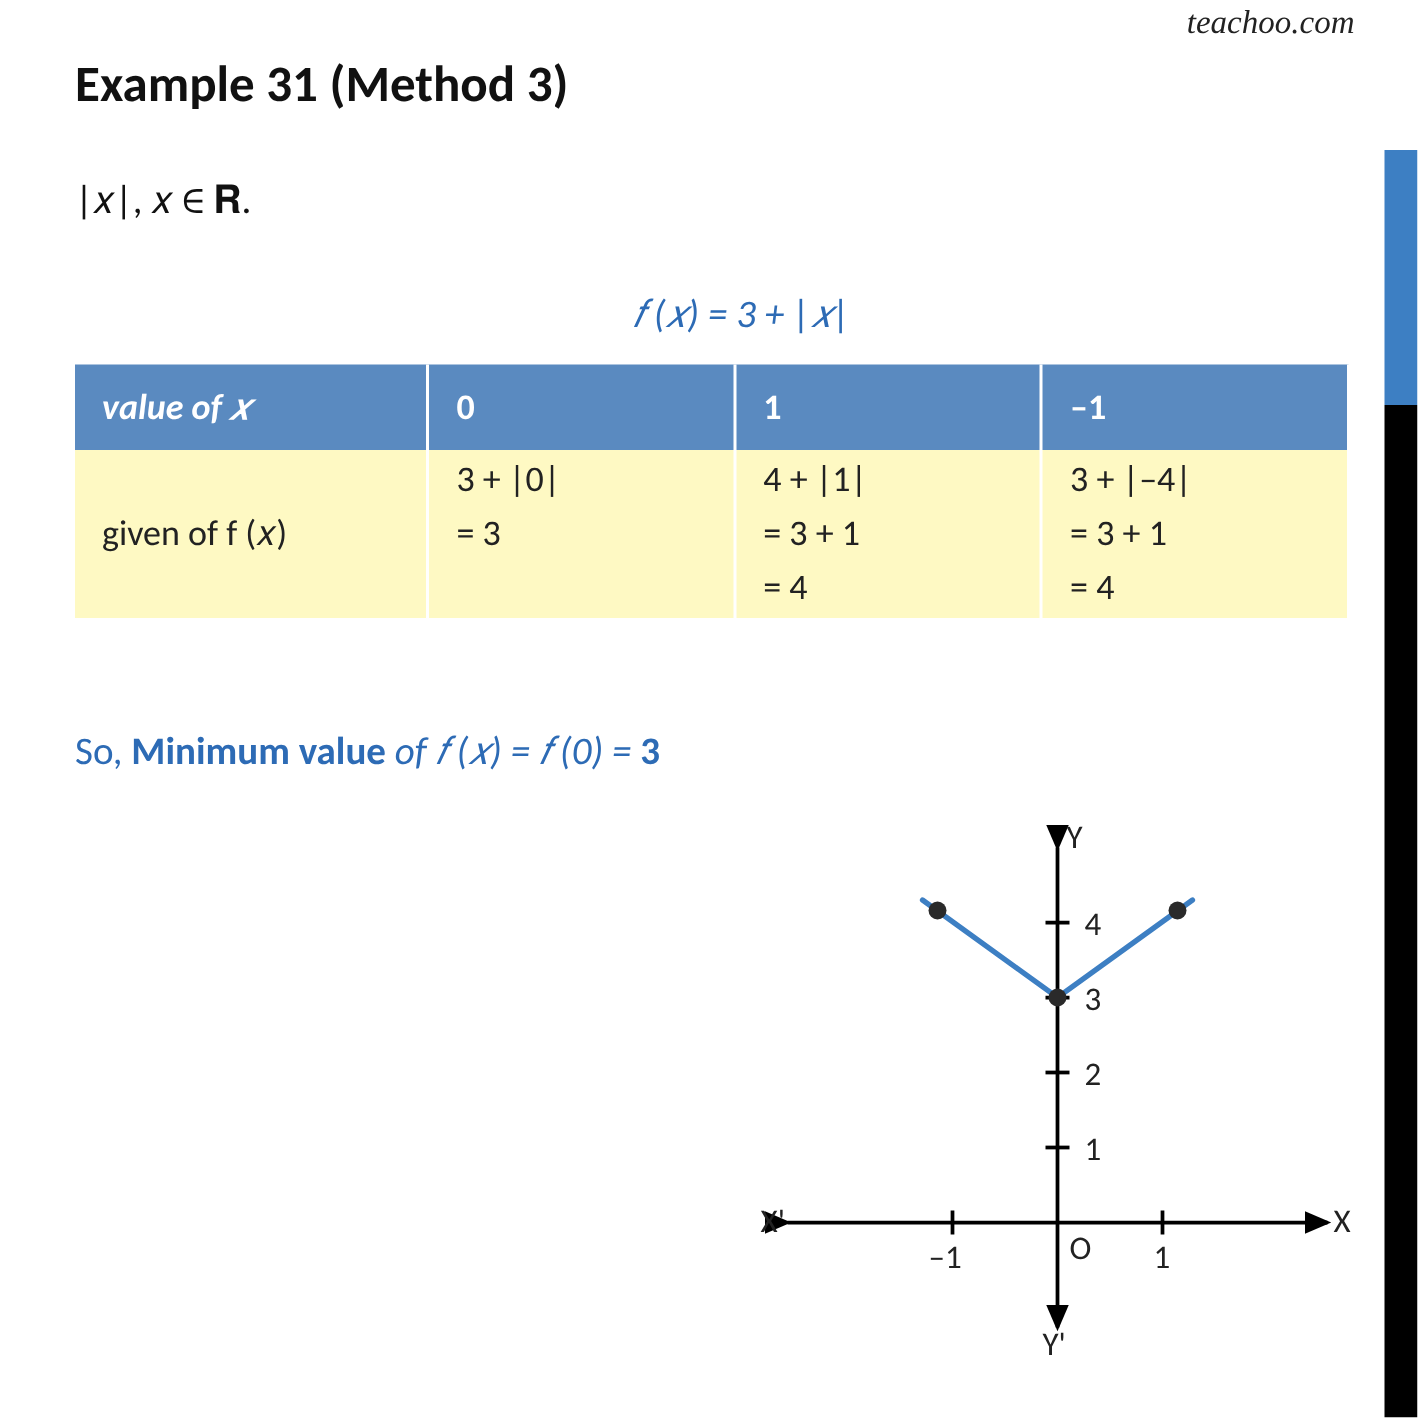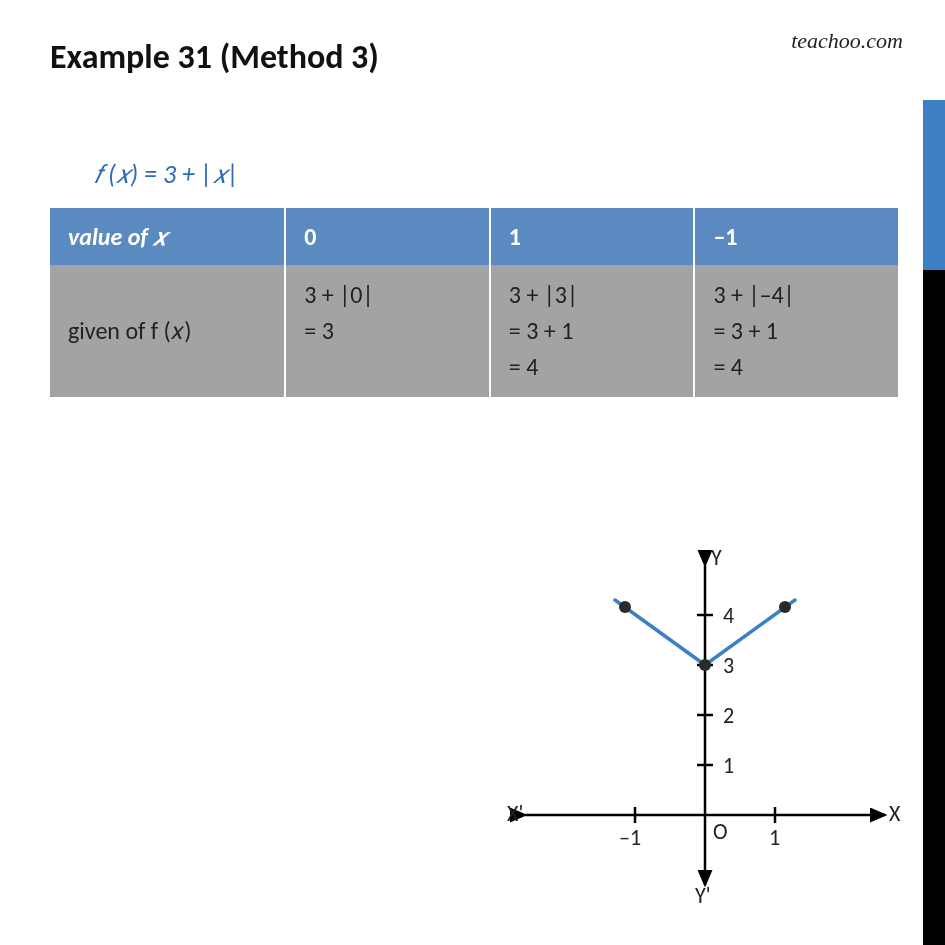--- a/index.html
+++ b/index.html
@@ -22,21 +22,21 @@
   .black-strip {
     position: absolute;
     right: 0;
     top: 270px;
     width: 22px;
     height: 675px;
     background: #000;
   }
   .watermark {
     position: absolute;
-    top: 28px;
+    top: 2px;
     right: 42px;
     font-family: 'Comic Sans MS', cursive;
     font-style: italic;
     font-size: 22px;
     color: #222;
   }
   .content {
     padding: 36px 50px 0 50px;
   }
   .title {
@@ -66,36 +66,36 @@
     color: #fff;
     font-weight: bold;
     font-size: 24px;
     padding: 14px 18px;
     text-align: left;
     border-right: 2px solid #fff;
   }
   table.val th:first-child { width: 230px; }
   table.val th:nth-child(2), table.val th:nth-child(3), table.val th:nth-child(4) { width: 200px; text-align: left; }
   table.val td {
-    background: #a3a3a3;
+    background: #fef9c3;
     font-size: 24px;
-    padding: 12px 18px;
+    padding: 2px 18px;
     vertical-align: top;
     border-right: 2px solid #fff;
     color: #222;
     line-height: 1.5;
   }
   table.val td:first-child { vertical-align: middle; }
   .conclusion {
     margin-top: 60px;
     color: #2d6bb5;
     font-size: 26px;
     line-height: 2.2;
   }
-  .italic { font-style: italic; }
+  .italic { font-style: italic; text-align: center; }
   .b { font-weight: bold; }
   .graph-wrap {
     position: absolute;
     right: 40px;
     bottom: 40px;
     width: 400px;
     height: 360px;
   }
   svg.graph { width: 100%; height: 100%; }
   .axis-line { stroke: #000; stroke-width: 2.5; fill: none; }
@@ -110,53 +110,57 @@
 <div class="blue-strip"></div>
 <div class="black-strip"></div>
 
 <div class="watermark">teachoo.com</div>
 
 <div class="content">
 
   <div class="title">Example 31 (Method 3)</div>
   <div class="question">
     <br>
+    <span>|𝑥|, 𝑥 ∈ 𝐑.</span>
   </div>
 
   <div class="equation italic">𝑓 (𝑥) =  3 + |𝑥|</div>
 
   <table class="val">
     <tbody>
         <tr>
       <th><span class="italic">value of 𝑥</span></th>
       <th>0</th>
       <th>1</th>
       <th>–1</th>
     </tr>
     <tr>
       <td>given of f (𝑥)</td>
       <td>
         <span>   3 + |0|</span><br>
         <span>= 3</span>
       </td>
       <td>
-        <span>   3 + |3|</span><br>
+        <span>   4 + |1|</span><br>
         <span>= 3 + 1</span><br>
         <span>= 4</span>
       </td>
       <td>
         <span>   3 + |–4|</span><br>
         <span>= 3 + 1</span><br>
         <span>= 4</span>
       </td>
     </tr>
   </tbody>
     </table>
 
   <div class="conclusion">
+    <div>
+      <span>So, </span><span class="b">Minimum value</span><span class="italic"> of 𝑓 (𝑥) = 𝑓 (0) = </span><span class="b">3</span>
+    </div>
   </div>
 
 </div>
 
 <div class="graph-wrap">
   <svg class="graph" viewBox="0 0 400 360">
 
     <defs>
       <marker id="arr" markerWidth="10" markerHeight="10" refX="6" refY="3" orient="auto">
         <path d="M0,0 L7,3 L0,6 Z" fill="#000"></path>

